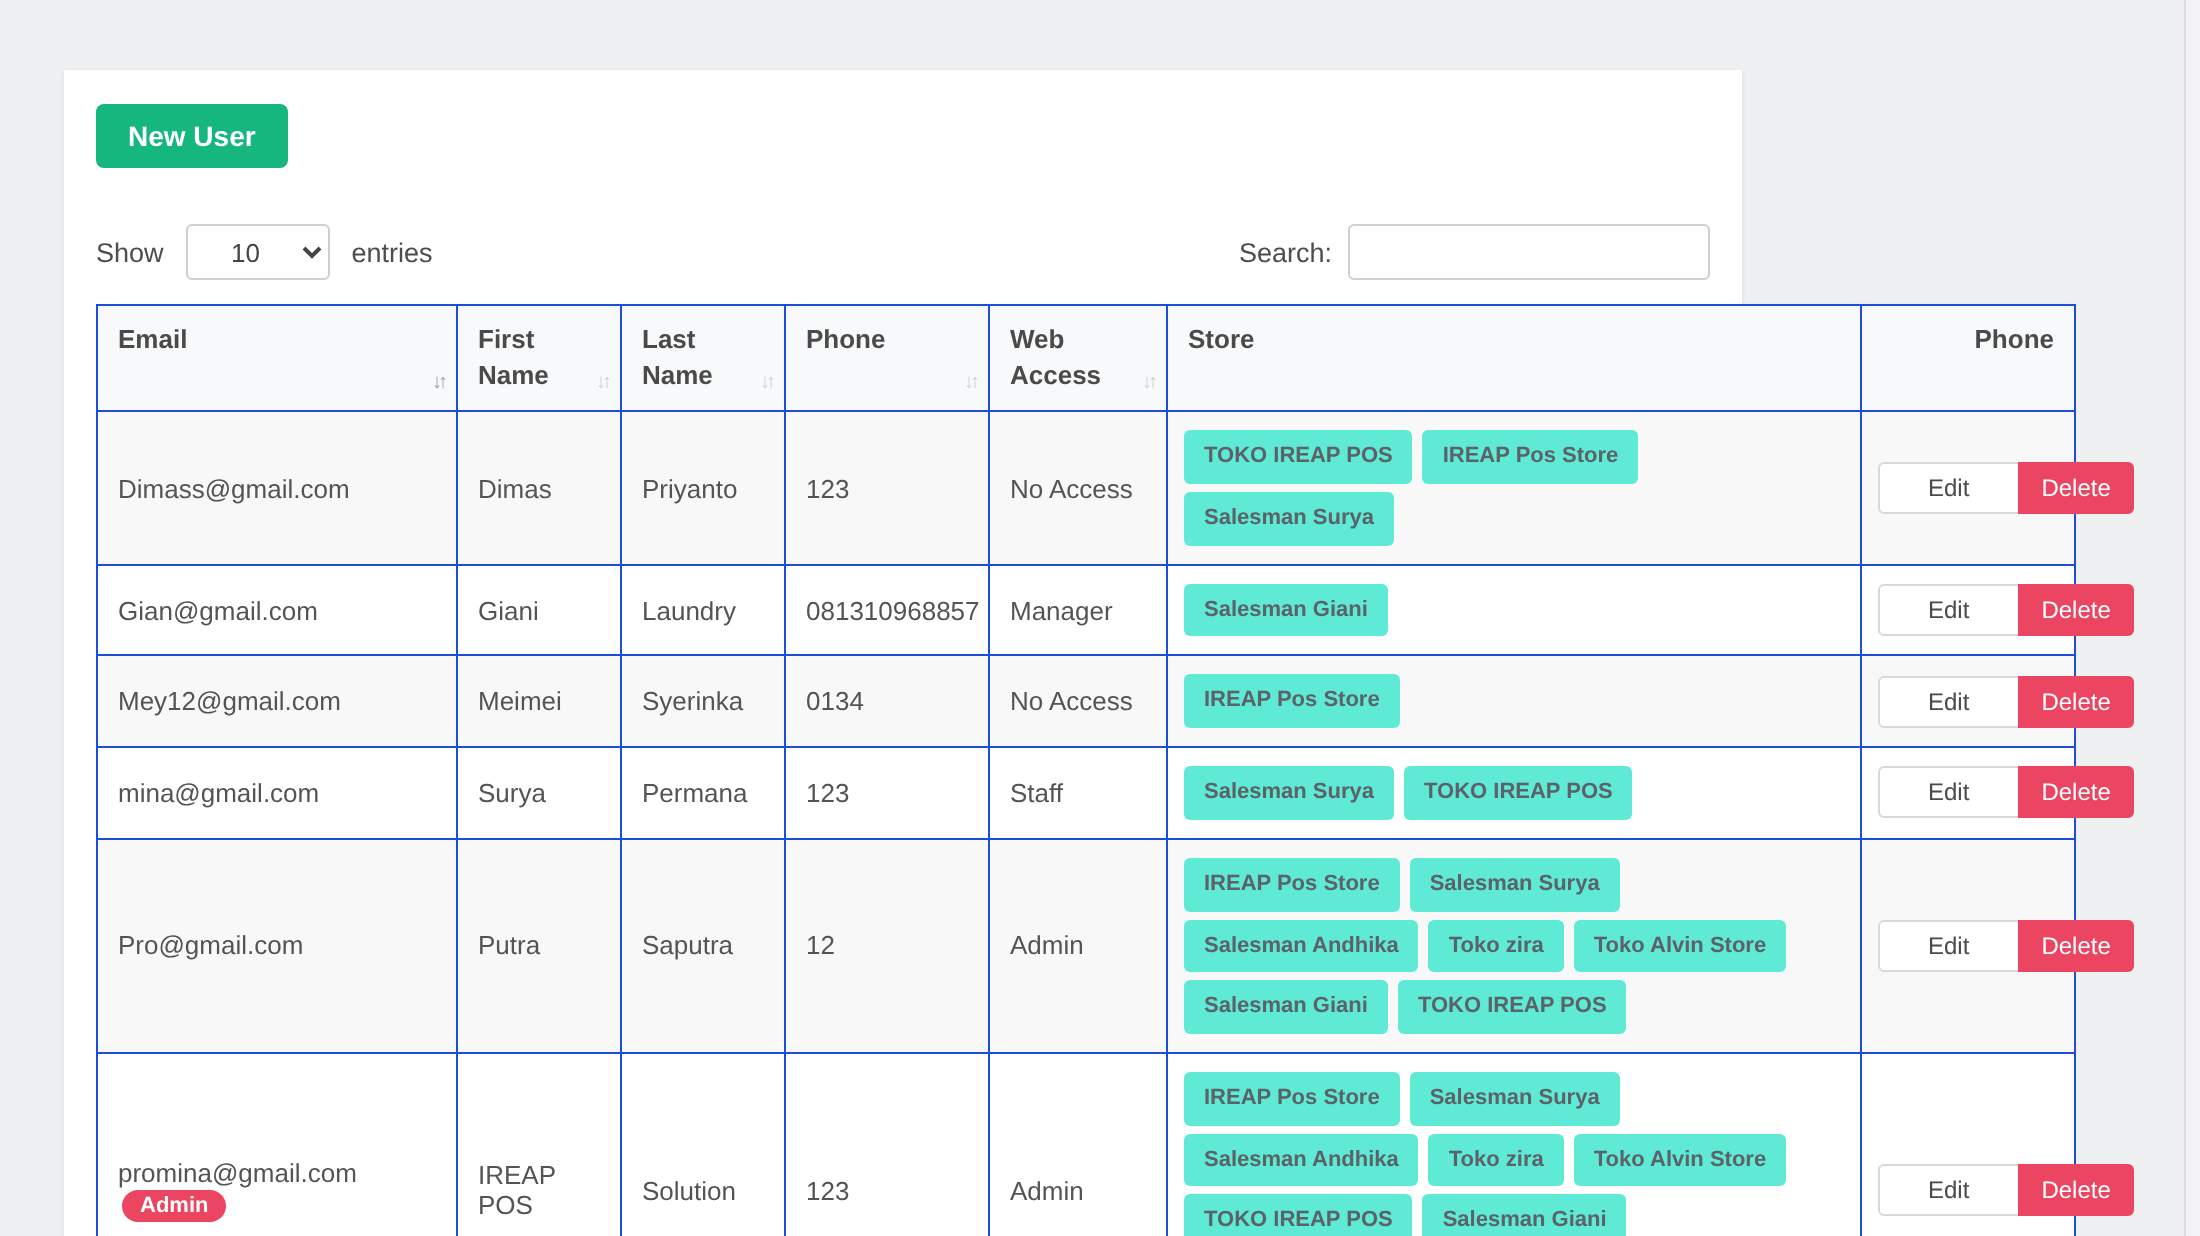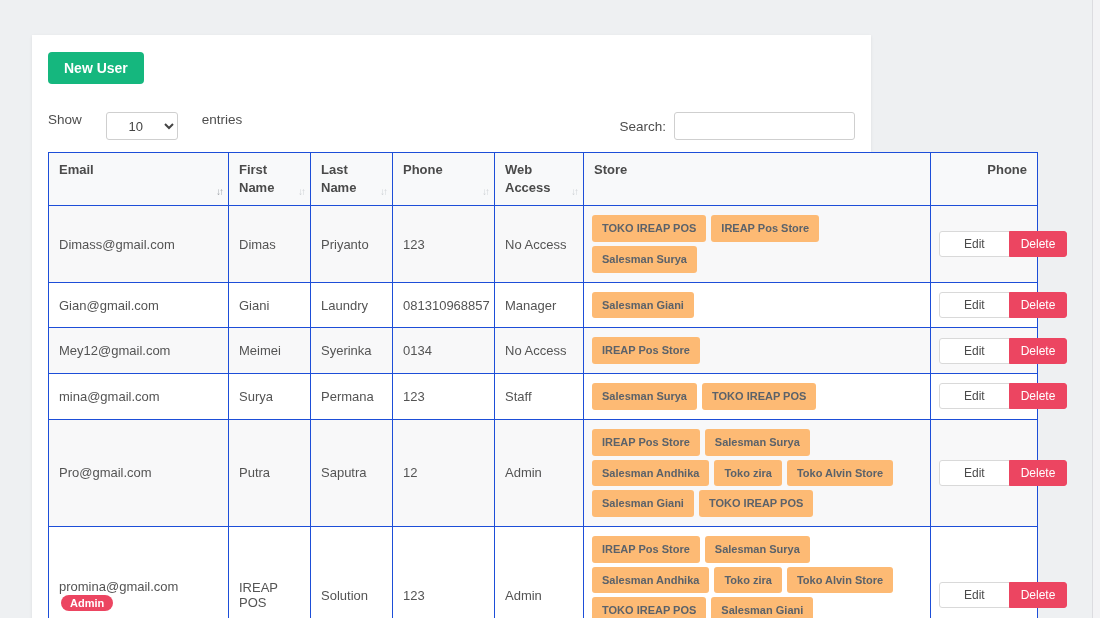--- a/index.html
+++ b/index.html
@@ -20,21 +20,21 @@
     padding:17px 16px 0 16px;
   }
   
   .btn-new-user{
     display:inline-block; background:#15b77e; color:#fff; border:none;
     font-family:inherit; font-size:14px; font-weight:bold;
     padding:8px 16px; border-radius:4px; cursor:pointer;
   }
   
   .controls{ display:flex; justify-content:space-between; align-items:center; margin-top:28px; }
-  .length-ctl{ display:flex; font-size:13.5px; color:#4d4d4d; gap:24px; }
+  .length-ctl{ display:flex; align-items:center; font-size:13.5px; color:#4d4d4d; gap:11px; }
   .length-ctl select{
     width:72px; height:28px; border:1px solid #cfcfcf; border-radius:3px;
     font-family:inherit; font-size:13px; color:#444; background:#fff;
     text-align:center; text-align-last:center;
   }
   .search-ctl{ display:flex; align-items:center; font-size:13.5px; color:#4d4d4d; gap:8px; }
   .search-ctl input{
     width:181px; height:28px; border:1px solid #cfcfcf; border-radius:3px;
     font-family:inherit; font-size:13px; padding:0 8px; color:#444;
   }
@@ -50,21 +50,21 @@
   .sort-icons{
     position:absolute; right:6px; bottom:6px; font-size:10px; letter-spacing:-2px;
     color:#cdd0d4; font-weight:normal;
   }
   .sort-icons.active{ color:#9ea3a8; }
   tbody td{ padding:11px 10px; color:#545454; background:#fff; }
   tbody tr.odd td{ background:#f8f8f9; }
   td.stores-cell{ padding:7px 8px; line-height:1.7; }
   td.action-cell{ text-align:right; padding:7px 8px; white-space:nowrap; }
   .badge-store{
-    display:inline-block; background:#fdba74; color:#5b626a;
+    display:inline-block; background:#5eead4; color:#5b626a;
     font-size:11px; font-weight:bold; padding:4px 10px; border-radius:3px;
     margin:2px 5px 2px 0; white-space:nowrap;
   }
   .badge-admin{
     display:inline-block; background:#ec4561; color:#fff;
     font-size:11px; font-weight:bold; padding:2px 9px; border-radius:999px;
     margin-left:2px; vertical-align:middle;
   }
   .btn-edit{
     display:inline-block; background:#fff; border:1px solid #d9d9d9; color:#4a4a4a;

